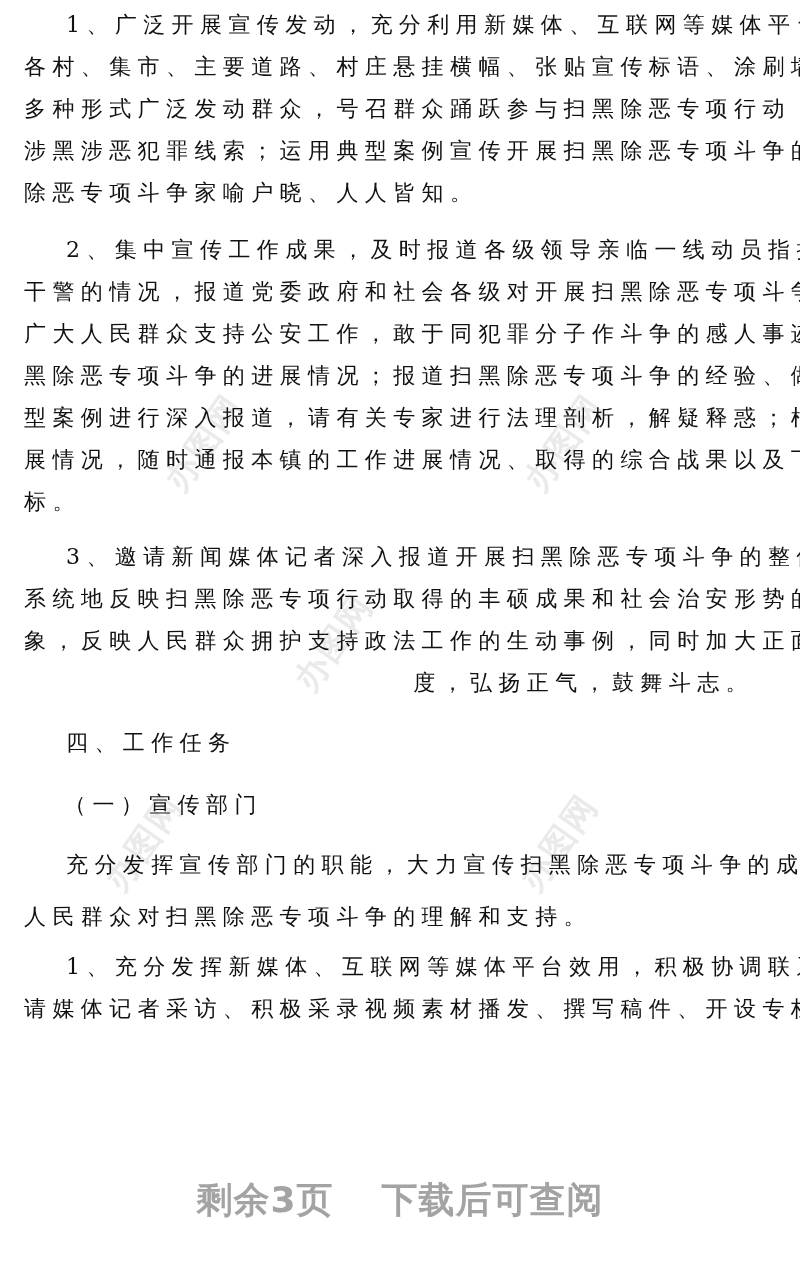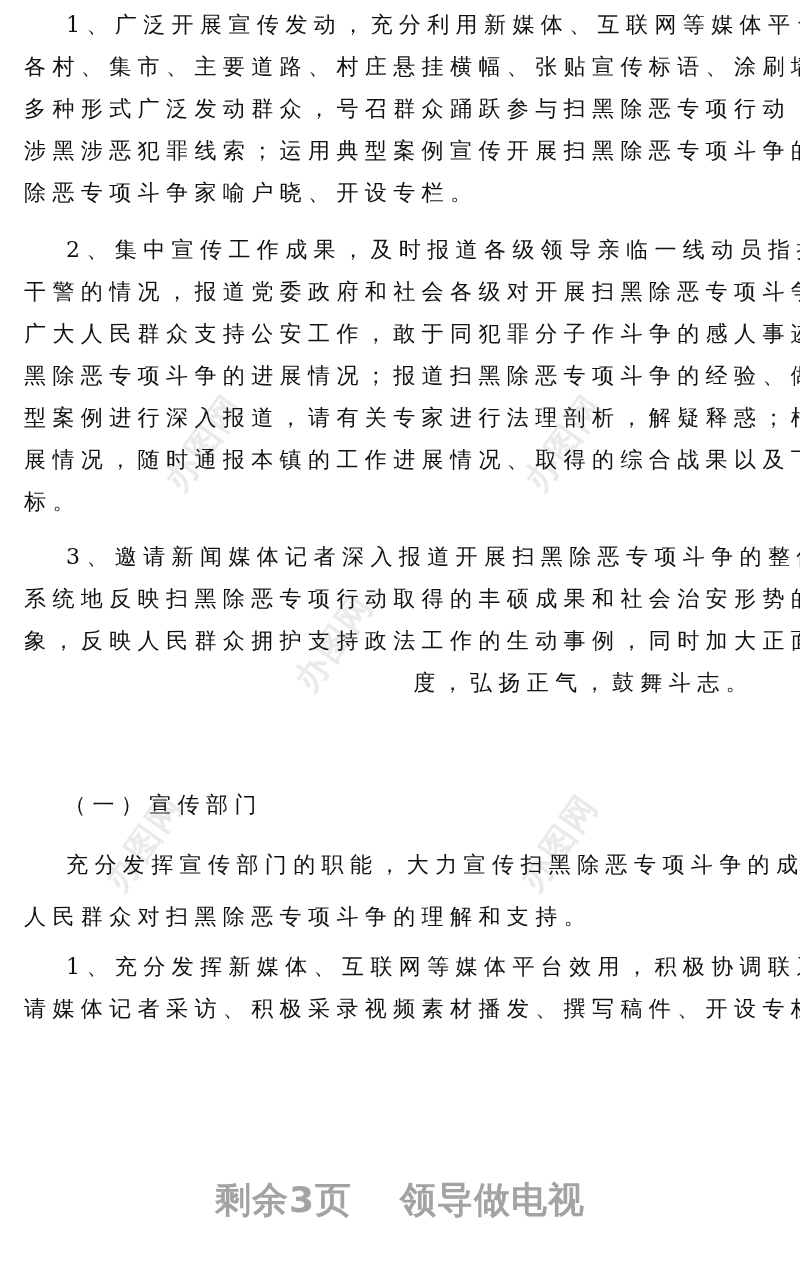--- a/index.html
+++ b/index.html
@@ -75,50 +75,51 @@
   <div class="watermark" style="left:510px; top:420px;">办图网</div>
   <div class="watermark" style="left:280px; top:620px;">办图网</div>
   <div class="watermark" style="left:90px; top:820px;">办图网</div>
   <div class="watermark" style="left:505px; top:820px;">办图网</div>
 
   <div>
     <div class="line indent" style="top:4px;">1、广泛开展宣传发动，充分利用新媒体、互联网等媒体平台以及通过在</div>
     <div class="line" style="top:46px;">各村、集市、主要道路、村庄悬挂横幅、张贴宣传标语、涂刷墙标等多种渠道、</div>
     <div class="line" style="top:88px;">多种形式广泛发动群众，号召群众踊跃参与扫黑除恶专项行动，积极检举揭发</div>
     <div class="line" style="top:130px;">涉黑涉恶犯罪线索；运用典型案例宣传开展扫黑除恶专项斗争的成效，使扫黑</div>
-    <div class="line" style="top:172px;">除恶专项斗争家喻户晓、开设专栏。</div>
+    <div class="line" style="top:172px;">除恶专项斗争家喻户晓、人人皆知。</div>
   </div>
 
   <div>
     <div class="line indent" style="top:229px;">2、集中宣传工作成果，及时报道各级领导亲临一线动员指挥、慰问参战</div>
     <div class="line" style="top:271px;">干警的情况，报道党委政府和社会各级对开展扫黑除恶专项斗争的评价；报道</div>
     <div class="line" style="top:313px;">广大人民群众支持公安工作，敢于同犯罪分子作斗争的感人事迹；报道开展扫</div>
     <div class="line" style="top:355px;">黑除恶专项斗争的进展情况；报道扫黑除恶专项斗争的经验、做法，并选择典</div>
     <div class="line" style="top:397px;">型案例进行深入报道，请有关专家进行法理剖析，解疑释惑；根据专项斗争开</div>
     <div class="line" style="top:439px;">展情况，随时通报本镇的工作进展情况、取得的综合战果以及下一步的工作目</div>
     <div class="line" style="top:481px;">标。</div>
   </div>
 
   <div>
     <div class="line indent" style="top:536px;">3、邀请新闻媒体记者深入报道开展扫黑除恶专项斗争的整体情况，全面</div>
     <div class="line" style="top:578px;">系统地反映扫黑除恶专项行动取得的丰硕成果和社会治安形势的新变化、新气</div>
     <div class="line" style="top:620px;">象，反映人民群众拥护支持政法工作的生动事例，同时加大正面典型的宣传力</div>
     <div class="line" style="top:662px;text-align:right;">度，弘扬正气，鼓舞斗志。</div>
   </div>
 
+  <div class="line indent" style="top:722px;">四、工作任务</div>
 
   <div class="line indent-sub" style="top:784px;">（一）宣传部门</div>
 
   <div>
     <div class="line indent" style="top:844px;">充分发挥宣传部门的职能，大力宣传扫黑除恶专项斗争的成果，增强广大</div>
     <div class="line" style="top:896px;">人民群众对扫黑除恶专项斗争的理解和支持。</div>
   </div>
 
   <div>
     <div class="line indent" style="top:946px;">1、充分发挥新媒体、互联网等媒体平台效用，积极协调联系媒体，以邀</div>
     <div class="line" style="top:988px;">请媒体记者采访、积极采录视频素材播发、撰写稿件、开设专栏、领导做电视</div>
   </div>
 
   <div class="footer-banner">
-    <span>剩余3页</span><span class="gap"></span><span>领导做电视</span>
+    <span>剩余3页</span><span class="gap"></span><span>下载后可查阅</span>
   </div>
 
 </div>
 
 </body></html>

